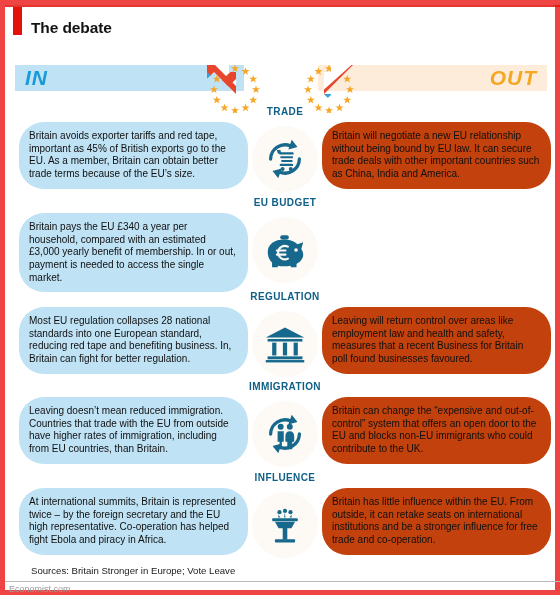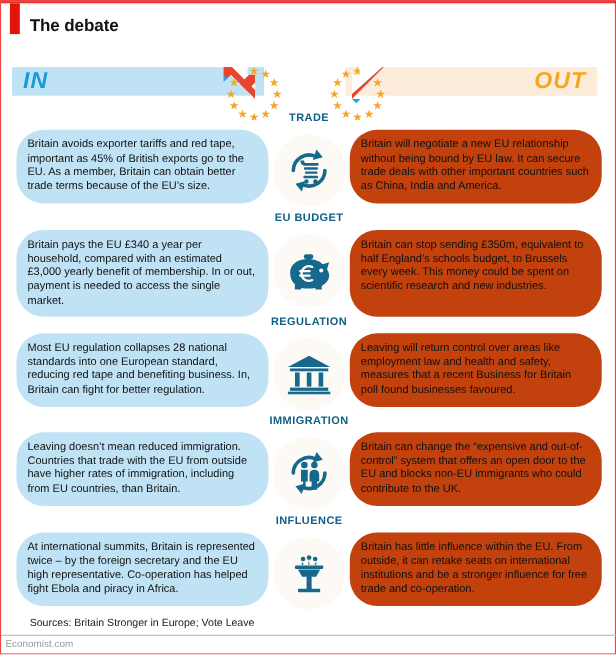--- a/index.html
+++ b/index.html
@@ -13,21 +13,21 @@
     font-family: "Liberation Sans", sans-serif;
     position: relative;
     overflow: hidden;
   }
   .page {
     position: relative;
     width: 560px;
     height: 595px;
     background: #ffffff;
     box-sizing: border-box;
-    border: 1px solid #ef4444;
+    border: 5px solid #ef4444;
   }
   
   .top-rule {
     position: absolute;
     top: 0; left: 0;
     width: 560px;
     height: 2px;
     background: #e3120b;
     opacity: .85;
   }
@@ -315,21 +315,20 @@
         </svg>
       </div>
     </div>
   </div>
 
   <div class="section" style="top:192px;">
     <div class="section-label">EU BUDGET</div>
     <div class="row">
       <div class="panel panel-in">Britain pays the EU £340 a year per household, compared with an estimated £3,000 yearly benefit of membership. In or out, payment is needed to access the single market.</div>
       <div class="panel panel-gap"></div>
-      <div class="panel panel-out">Britain can stop sending £350m, equivalent to half England’s schools budget, to Brussels every week. This money could be spent on scientific research and new industries.</div>
     </div>
     <div class="icon-wrap">
       <div class="icon-circle">
         <svg width="46" height="46" viewBox="0 0 48 48">
           <g fill="#16688c">
             <path d="M6 26 C6 18 13 13 23 13 C29 13 34 15 37 18 L43 16 L41 23 C42.5 25 43 27 43 29 C43 33 40 36.5 36 38.5 L36 42 L30 42 L30 40.5 C28 41 25.5 41 23 41 C20.5 41 18.5 41 16.5 40.5 L16.5 42 L10.5 42 L10.5 37 C7.5 34.5 6 30.5 6 26 Z"></path>
             <rect x="19" y="8.5" width="9" height="4.5" rx="2.2"></rect>
             <circle cx="35.5" cy="24" r="1.9" fill="#fdfaf5"></circle>
           </g>
           <g stroke="#fdfaf5" stroke-width="2.2" fill="none" stroke-linecap="round">

